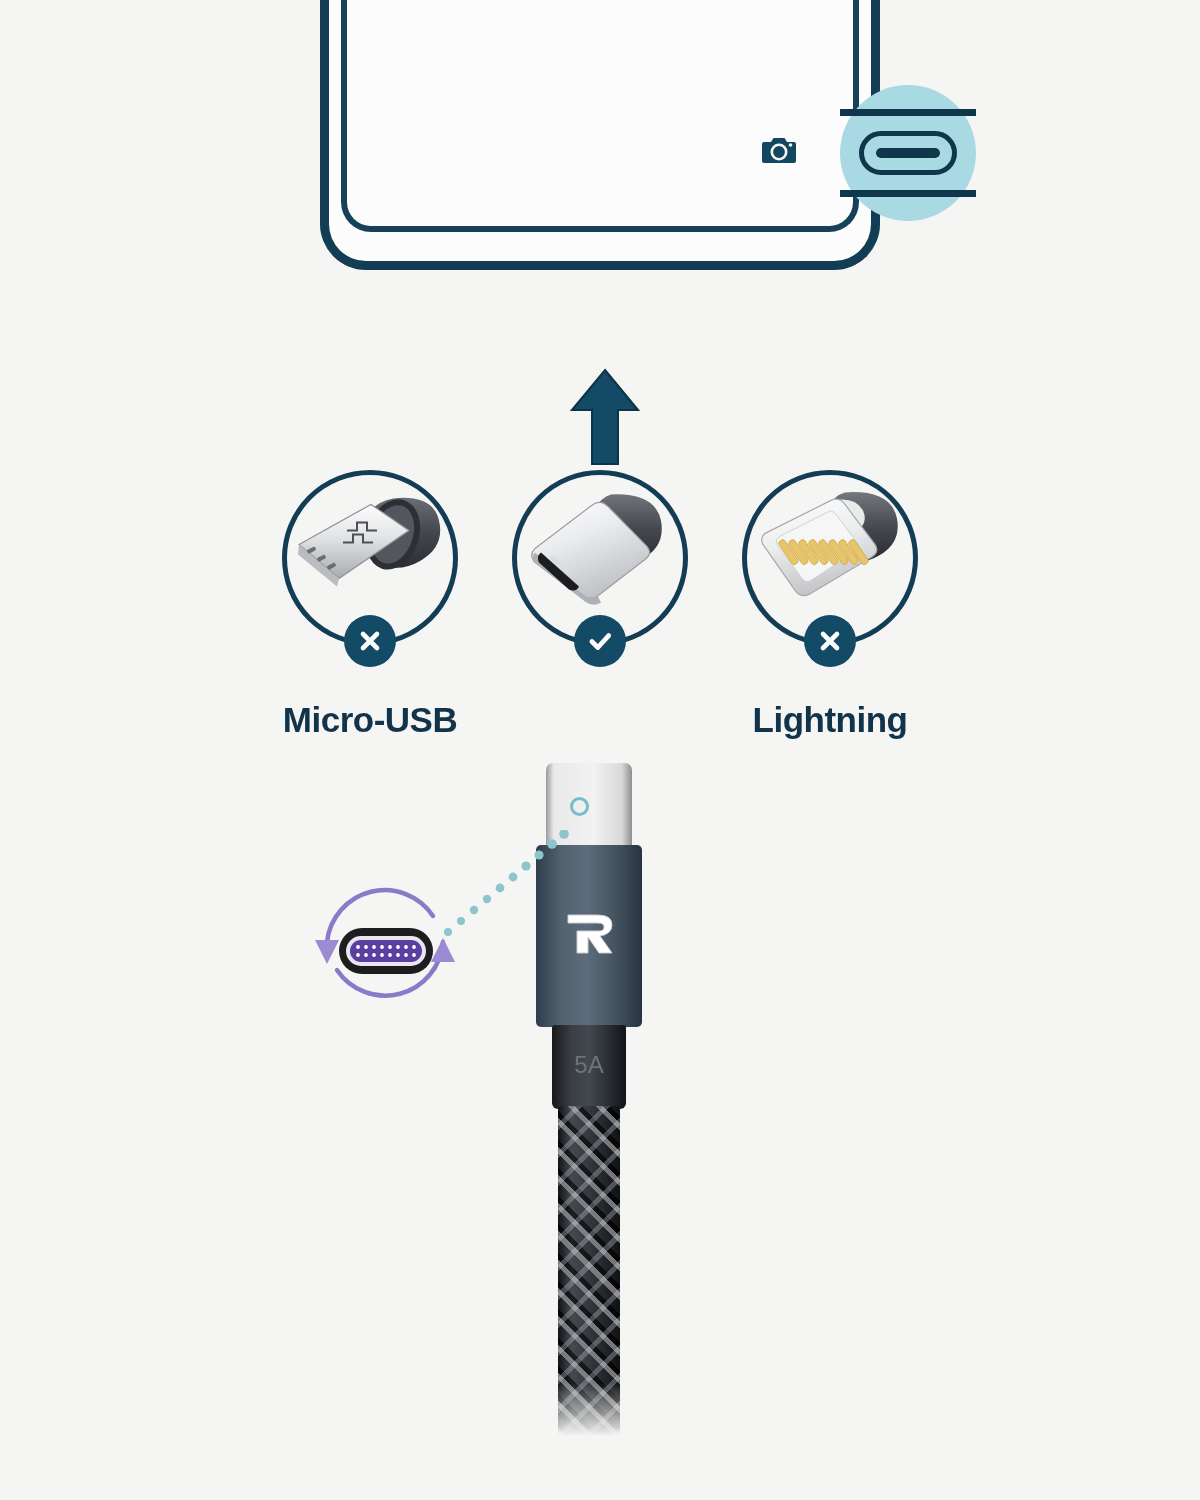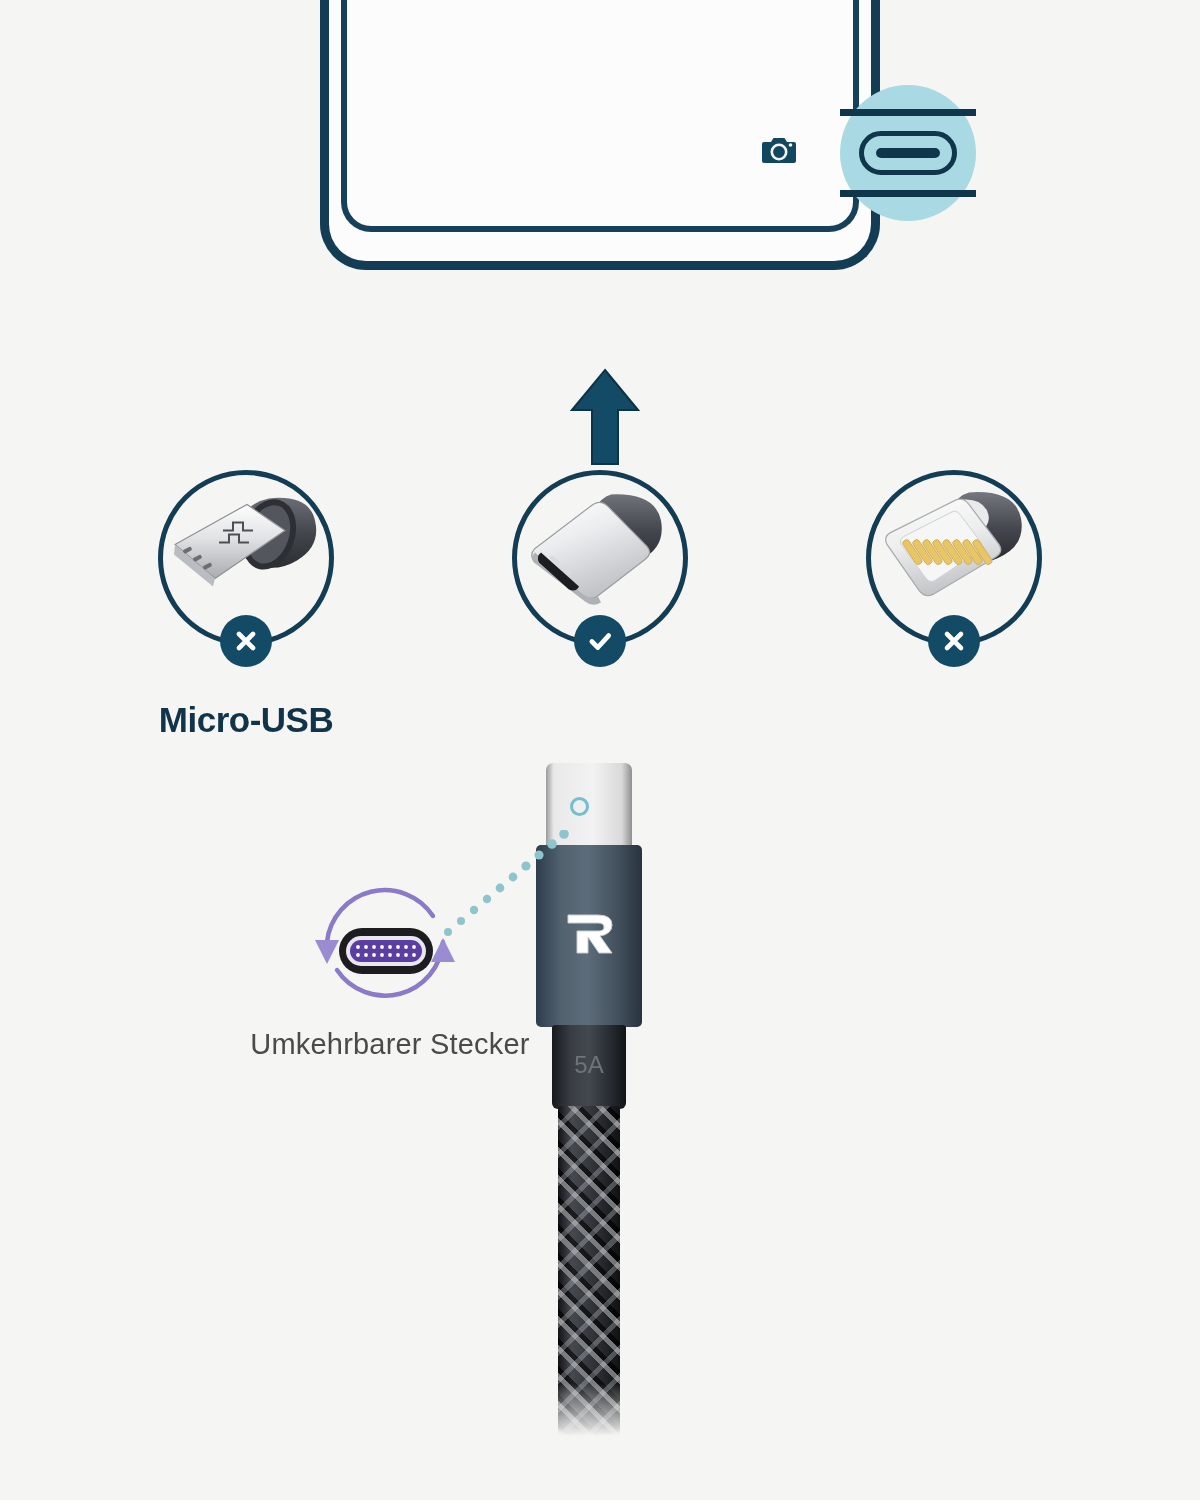--- a/index.html
+++ b/index.html
@@ -118,21 +118,20 @@
   }
 
   
   .conn-row {
     position: absolute;
     left: 0;
     top: 470px;
     width: 1200px;
     display: flex;
     justify-content: center;
-    gap: 124px;
   }
   .conn-item {
     width: 230px;
     position: relative;
     text-align: center;
   }
   .conn-circle {
     position: relative;
     width: 176px;
     height: 176px;
@@ -415,20 +414,21 @@
             <rect x="110" y="56" width="7" height="28" rx="3" transform="rotate(-34 113 70)"></rect>
             <rect x="120" y="56" width="7" height="28" rx="3" transform="rotate(-34 123 70)"></rect>
           </g>
         </svg>
         <div class="badge">
           <svg viewBox="0 0 24 24" width="24" height="24">
             <path d="M5 5 L19 19 M19 5 L5 19" stroke="#ffffff" stroke-width="4.6" stroke-linecap="round"></path>
           </svg>
         </div>
       </div>
+      <div class="conn-label">Lightning</div>
     </div>
   </div>
 
   <div class="cable-area">
 
     <div class="plug-tip"></div>
     <div class="tip-marker"></div>
 
     <div class="housing">
       <svg class="logo-r" viewBox="0 0 54 48">
@@ -480,16 +480,15 @@
           <circle cx="61" cy="85" r="1.9"></circle>
           <circle cx="69" cy="85" r="1.9"></circle>
         <circle cx="77" cy="85" r="1.9"></circle>
           <circle cx="85" cy="85" r="1.9"></circle>
           <circle cx="93" cy="85" r="1.9"></circle>
         <circle cx="101" cy="85" r="1.9"></circle>
           <circle cx="109" cy="85" r="1.9"></circle>
       </g>
     </svg>
 
-    <div class="rev-caption">Umkehrbarer Stecker</div>
   </div>
 
 </div>
 
 </body></html>

